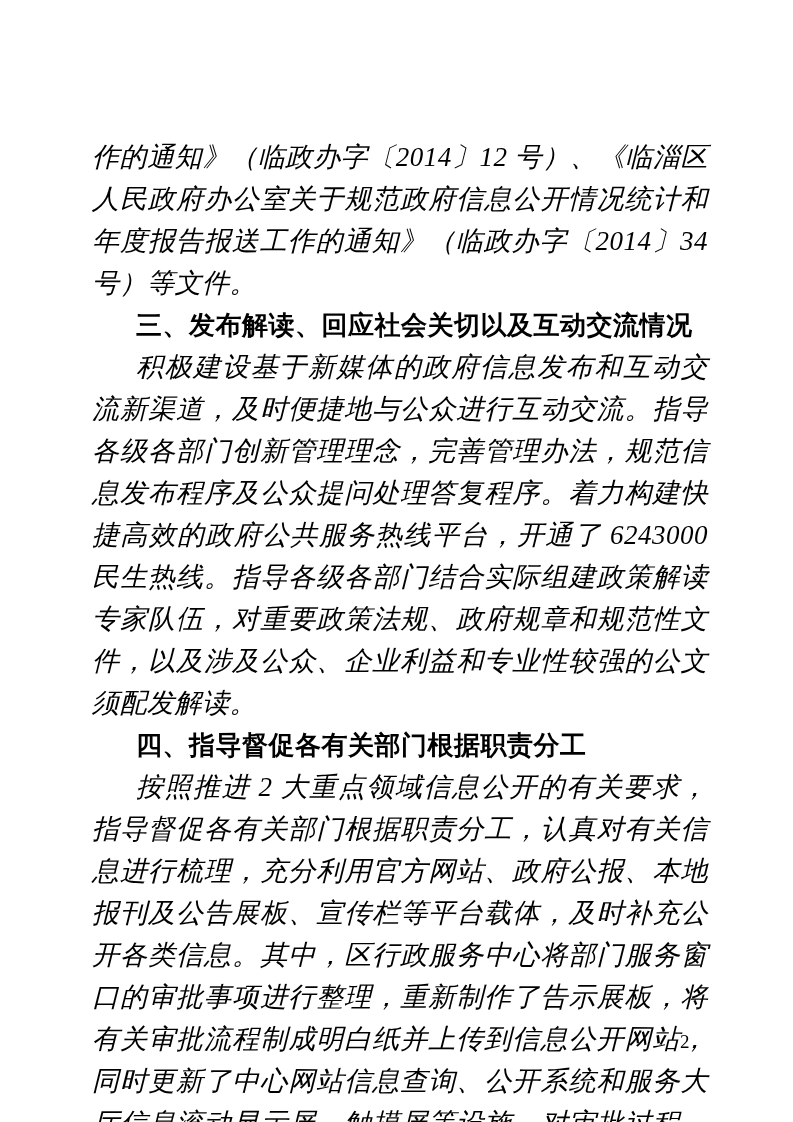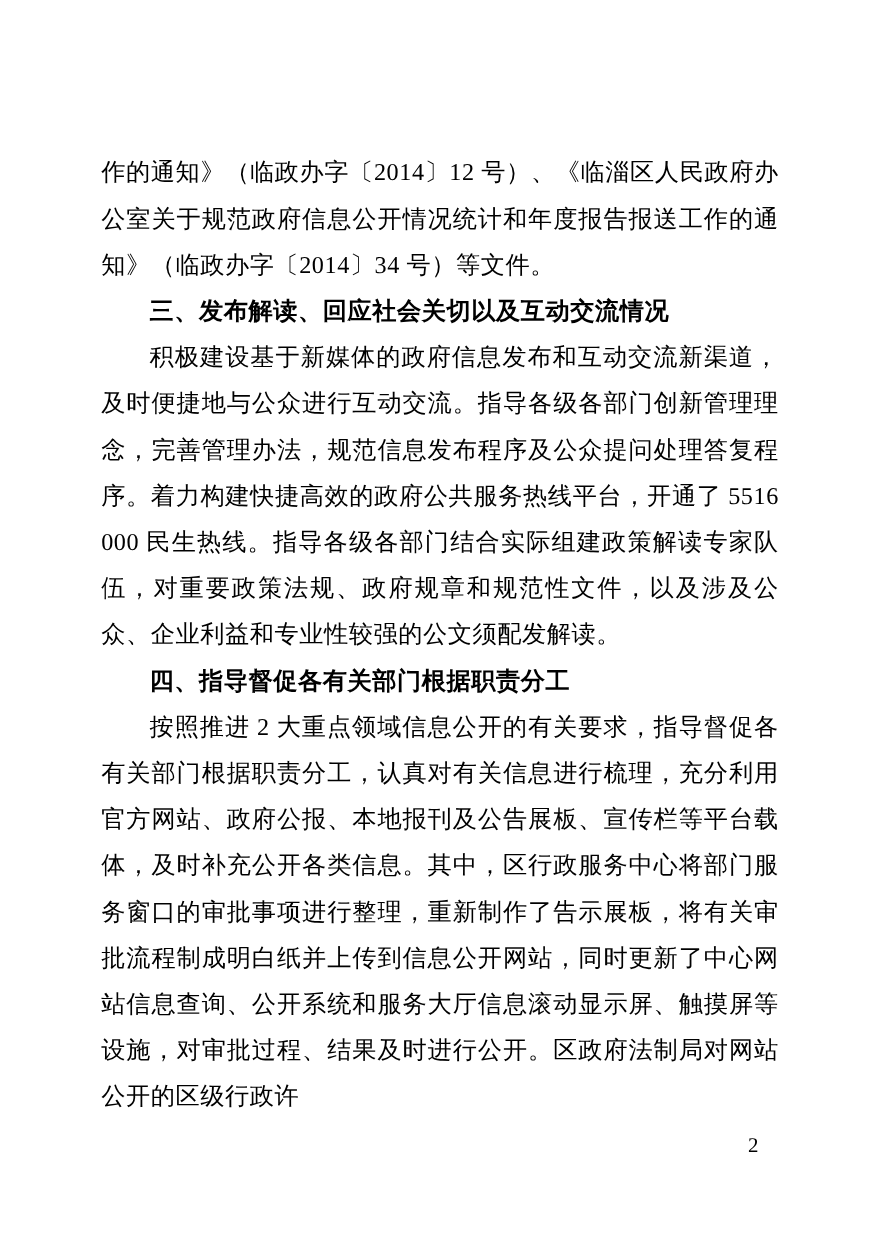--- a/index.html
+++ b/index.html
@@ -17,33 +17,34 @@
     color: #000000;
   }
   .content {
     position: absolute;
     left: 92px;
     top: 136px;
     width: 616px;
   }
   .para {
     margin: 0;
-    font-size: 22px;
+    font-size: 27px;
     line-height: 42px;
     text-align: justify;
     text-justify: inter-ideograph;
     letter-spacing: 0.5px;
     word-break: break-all;
+    font-style: italic;
   }
   .para.indent {
     text-indent: 44px;
   }
   .heading {
     margin: 0;
-    font-size: 22px;
+    font-size: 26px;
     line-height: 42px;
     font-weight: bold;
     font-family: "Liberation Sans", "DejaVu Sans", sans-serif;
     text-indent: 44px;
     text-align: left;
     letter-spacing: 0.5px;
   }
   .page-number {
     position: absolute;
     top: 1030px;
@@ -54,18 +55,18 @@
     color: #000000;
   }
 </style>
 </head>
 <body>
 
 <div class="page">
   <div class="content">
     <p class="para">作的通知》（临政办字〔2014〕12 号）、《临淄区人民政府办公室关于规范政府信息公开情况统计和年度报告报送工作的通知》（临政办字〔2014〕34 号）等文件。</p>
     <h2 class="heading">三、发布解读、回应社会关切以及互动交流情况</h2>
-    <p class="para indent">积极建设基于新媒体的政府信息发布和互动交流新渠道，及时便捷地与公众进行互动交流。指导各级各部门创新管理理念，完善管理办法，规范信息发布程序及公众提问处理答复程序。着力构建快捷高效的政府公共服务热线平台，开通了 5516000 民生热线。指导各级各部门结合实际组建政策解读专家队伍，对重要政策法规、政府规章和规范性文件，以及涉及公众、企业利益和专业性较强的公文须配发解读。</p>
+    <p class="para indent">积极建设基于新媒体的政府信息发布和互动交流新渠道，及时便捷地与公众进行互动交流。指导各级各部门创新管理理念，完善管理办法，规范信息发布程序及公众提问处理答复程序。着力构建快捷高效的政府公共服务热线平台，开通了 6243000 民生热线。指导各级各部门结合实际组建政策解读专家队伍，对重要政策法规、政府规章和规范性文件，以及涉及公众、企业利益和专业性较强的公文须配发解读。</p>
     <h2 class="heading">四、指导督促各有关部门根据职责分工</h2>
     <p class="para indent">按照推进 2 大重点领域信息公开的有关要求，指导督促各有关部门根据职责分工，认真对有关信息进行梳理，充分利用官方网站、政府公报、本地报刊及公告展板、宣传栏等平台载体，及时补充公开各类信息。其中，区行政服务中心将部门服务窗口的审批事项进行整理，重新制作了告示展板，将有关审批流程制成明白纸并上传到信息公开网站，同时更新了中心网站信息查询、公开系统和服务大厅信息滚动显示屏、触摸屏等设施，对审批过程、结果及时进行公开。区政府法制局对网站公开的区级行政许</p>
   </div>
   <div class="page-number">2</div>
 </div>
 
 </body></html>

